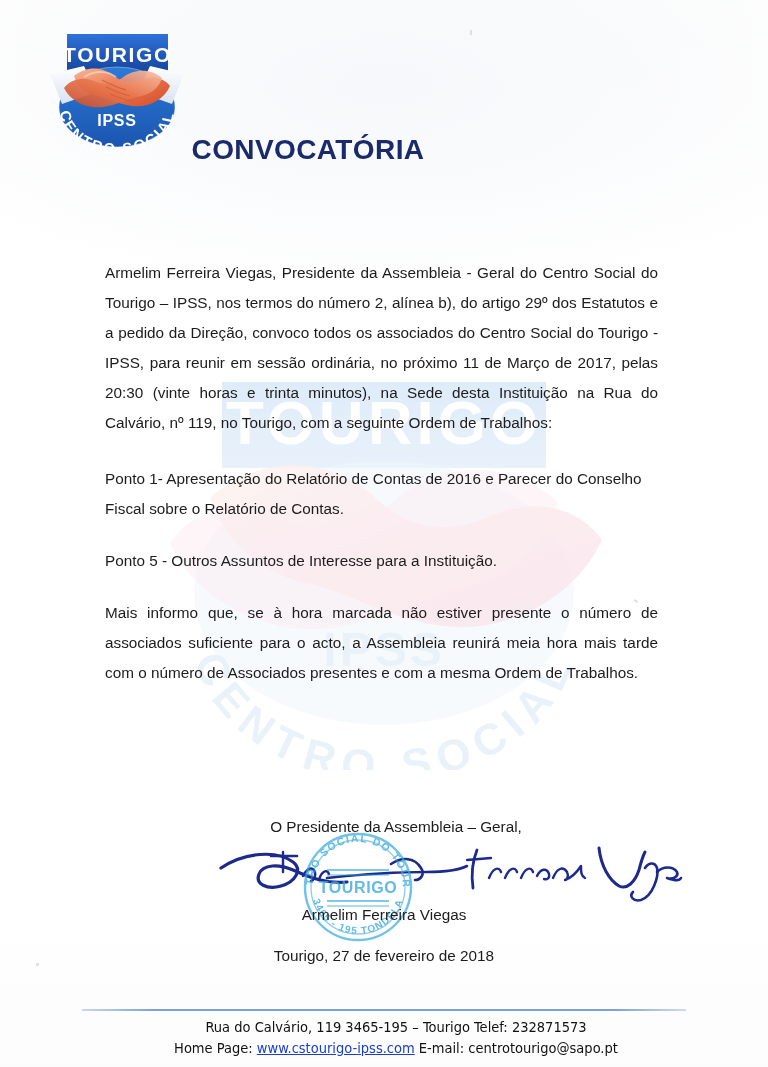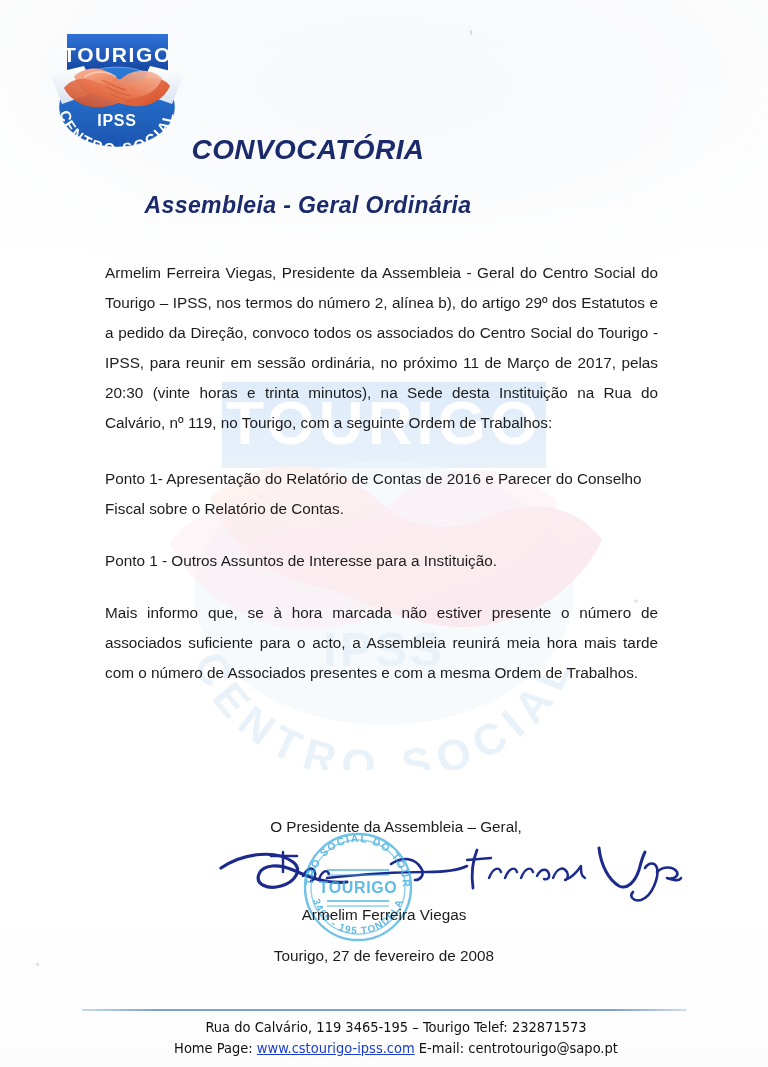--- a/index.html
+++ b/index.html
@@ -47,21 +47,20 @@
 
   
   .doc-title {
     position: absolute;
     left: 0;
     width: 616px;
     text-align: center;
     color: #1b2a6b;
     font-weight: bold;
     letter-spacing: 0.4px;
-    font-style: italic;
   }
   #title-main {
     top: 134px;
     font-size: 28px;
   }
   #title-sub {
     top: 192px;
     font-size: 23px;
   }
 
@@ -243,27 +242,26 @@
 
       <text font-family="'Liberation Sans', sans-serif" font-size="44" font-weight="bold" fill="#9fc5e8" letter-spacing="9">
         <textPath href="#wmArcPath" startOffset="50%" text-anchor="middle">
           <tspan>CENTRO SOCIAL</tspan>
         </textPath>
       </text>
     </svg>
   </div>
 
   <div class="doc-title" id="title-main">CONVOCATÓRIA</div>
-  <div class="doc-title" id="title-sub">Assembleia - Geral Ordinária</div>
 
   <div id="body-block">
     <p class="para justify">Armelim Ferreira Viegas, Presidente da Assembleia - Geral do Centro Social do Tourigo – IPSS, nos termos do número 2, alínea b), do artigo 29º dos Estatutos e a pedido da Direção, convoco todos os associados do Centro Social do Tourigo - IPSS, para reunir em sessão ordinária, no próximo 11 de Março de 2017, pelas 20:30 (vinte horas e trinta minutos), na Sede desta Instituição na Rua do Calvário, nº 119, no Tourigo, com a seguinte Ordem de Trabalhos:</p>
 
     <p class="para ponto">Ponto 1- Apresentação do Relatório de Contas de 2016 e Parecer do Conselho Fiscal sobre o Relatório de Contas.</p>
-    <p class="para ponto">Ponto 1 - Outros Assuntos de Interesse para a Instituição.</p>
+    <p class="para ponto">Ponto 5 - Outros Assuntos de Interesse para a Instituição.</p>
 
     <p class="para justify">Mais informo que, se à hora marcada não estiver presente o número de associados suficiente para o acto, a Assembleia reunirá meia hora mais tarde com o número de Associados presentes e com a mesma Ordem de Trabalhos.</p>
   </div>
 
   <div class="centered-line" id="pres-label">O Presidente da Assembleia – Geral,</div>
 
   <div id="signature">
     <svg viewBox="0 0 470 72" xmlns="http://www.w3.org/2000/svg" aria-hidden="true">
       <g fill="none" stroke="#1b2a8c" stroke-linecap="round" stroke-linejoin="round">
 
@@ -315,21 +313,21 @@
       <line x1="30" y1="44" x2="92" y2="44" stroke="#35a8dd" stroke-width="2" opacity="0.8"></line>
       <line x1="30" y1="49" x2="92" y2="49" stroke="#35a8dd" stroke-width="1.4" opacity="0.7"></line>
       <line x1="30" y1="75" x2="92" y2="75" stroke="#35a8dd" stroke-width="2" opacity="0.8"></line>
       <line x1="30" y1="80" x2="92" y2="80" stroke="#35a8dd" stroke-width="1.4" opacity="0.7"></line>
       <text x="61" y="67" text-anchor="middle" font-family="'Liberation Sans', sans-serif" font-size="16" font-weight="bold" fill="#35a8dd" letter-spacing="0.6">TOURIGO</text>
     </svg>
   </div>
 
   <div class="centered-line" id="signer-name">Armelim Ferreira Viegas</div>
 
-  <div class="centered-line" id="place-date">Tourigo, 27 de fevereiro de 2008</div>
+  <div class="centered-line" id="place-date">Tourigo, 27 de fevereiro de 2018</div>
 
   <div id="footer-rule"></div>
   <div id="footer">
     <span class="fline">Rua do Calvário, 119  3465-195 – Tourigo  Telef: 232871573</span>
     <span class="fline">
       <span>Home Page: </span><a class="url" href="#">www.cstourigo-ipss.com</a><span> E-mail: </span><span>centrotourigo@sapo.pt</span>
     </span>
   </div>
 
   <div class="speck" style="left:634px; top:600px; width:4px; height:2px; transform:rotate(35deg);"></div>

